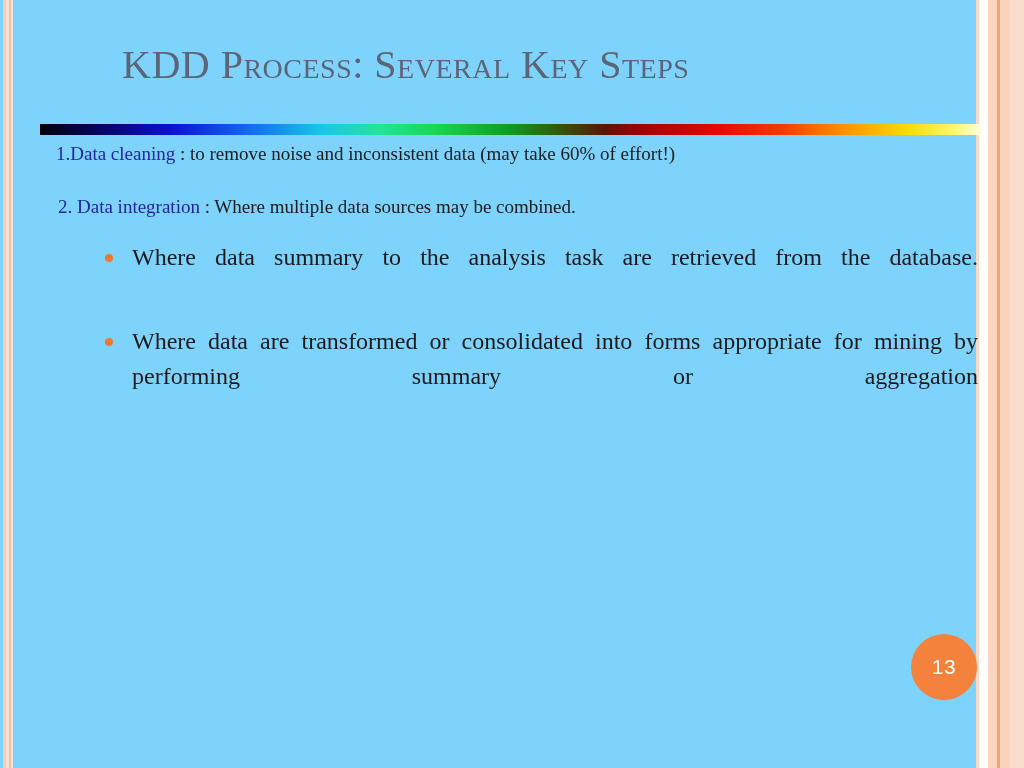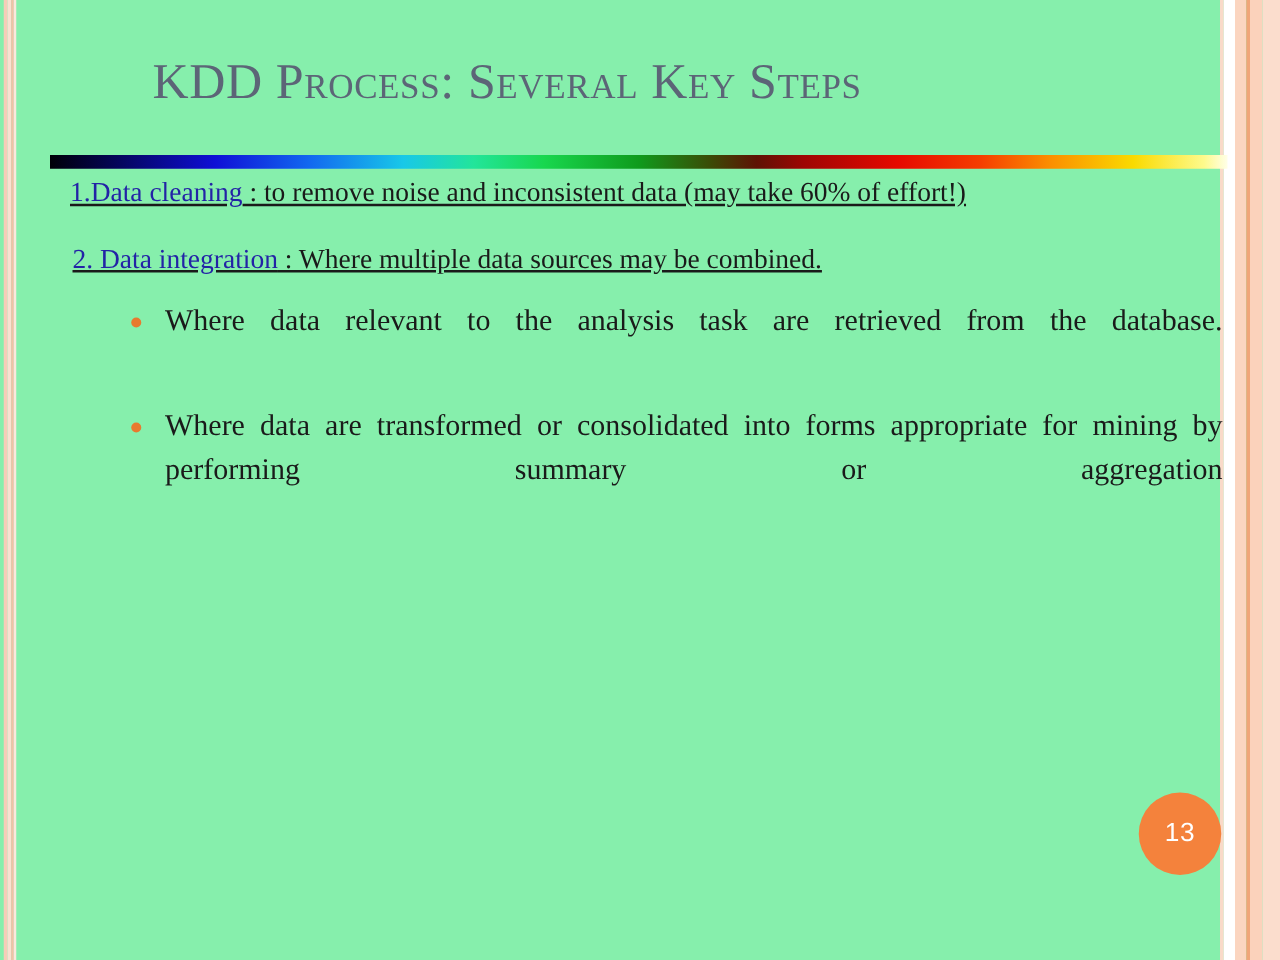--- a/index.html
+++ b/index.html
@@ -12,21 +12,21 @@
     width: 1024px;
     height: 768px;
     overflow: hidden;
     font-family: "Liberation Serif", "DejaVu Serif", serif;
   }
 
   .slide {
     position: relative;
     width: 1024px;
     height: 768px;
-    background: #86efac;
+    background: #7dd3fc;
     overflow: hidden;
   }
 
   
   .edge-stripe {
     position: absolute;
     top: 0;
     height: 768px;
     pointer-events: none;
   }
@@ -87,25 +87,24 @@
   
   .content {
     position: absolute;
     left: 40px;
     top: 135px;
     width: 942px;
   }
 
   .numbered-item {
     position: relative;
-    font-size: 22px;
+    font-size: 19px;
     line-height: 37px;
     color: #1a1a1a;
     margin-bottom: 8px;
-    text-decoration: underline;
   }
 
   .numbered-item.justify {
     text-align: justify;
     text-justify: inter-word;
   }
 
   .lead {
     color: #2323a6;
   }
@@ -203,21 +202,21 @@
     </div>
     <div class="gap-after-1"></div>
 
     <div class="numbered-item item-2">
       <span class="lead">2. Data integration</span><span class="txt-body"> : Where multiple data sources may be combined.</span>
     </div>
     <div class="gap-after-2"></div>
 
     <div class="sub-bullet">
       <span class="dot"></span>
-      <span class="sub-text">Where data relevant to the analysis task are retrieved from the database.</span>
+      <span class="sub-text">Where data summary to the analysis task are retrieved from the database.</span>
     </div>
     <div class="gap-after-sub"></div>
 
     <div class="sub-bullet">
       <span class="dot"></span>
       <span class="sub-text">Where data are transformed or consolidated into forms appropriate for mining by performing summary or aggregation</span>
     </div>
 
   </div>
 

